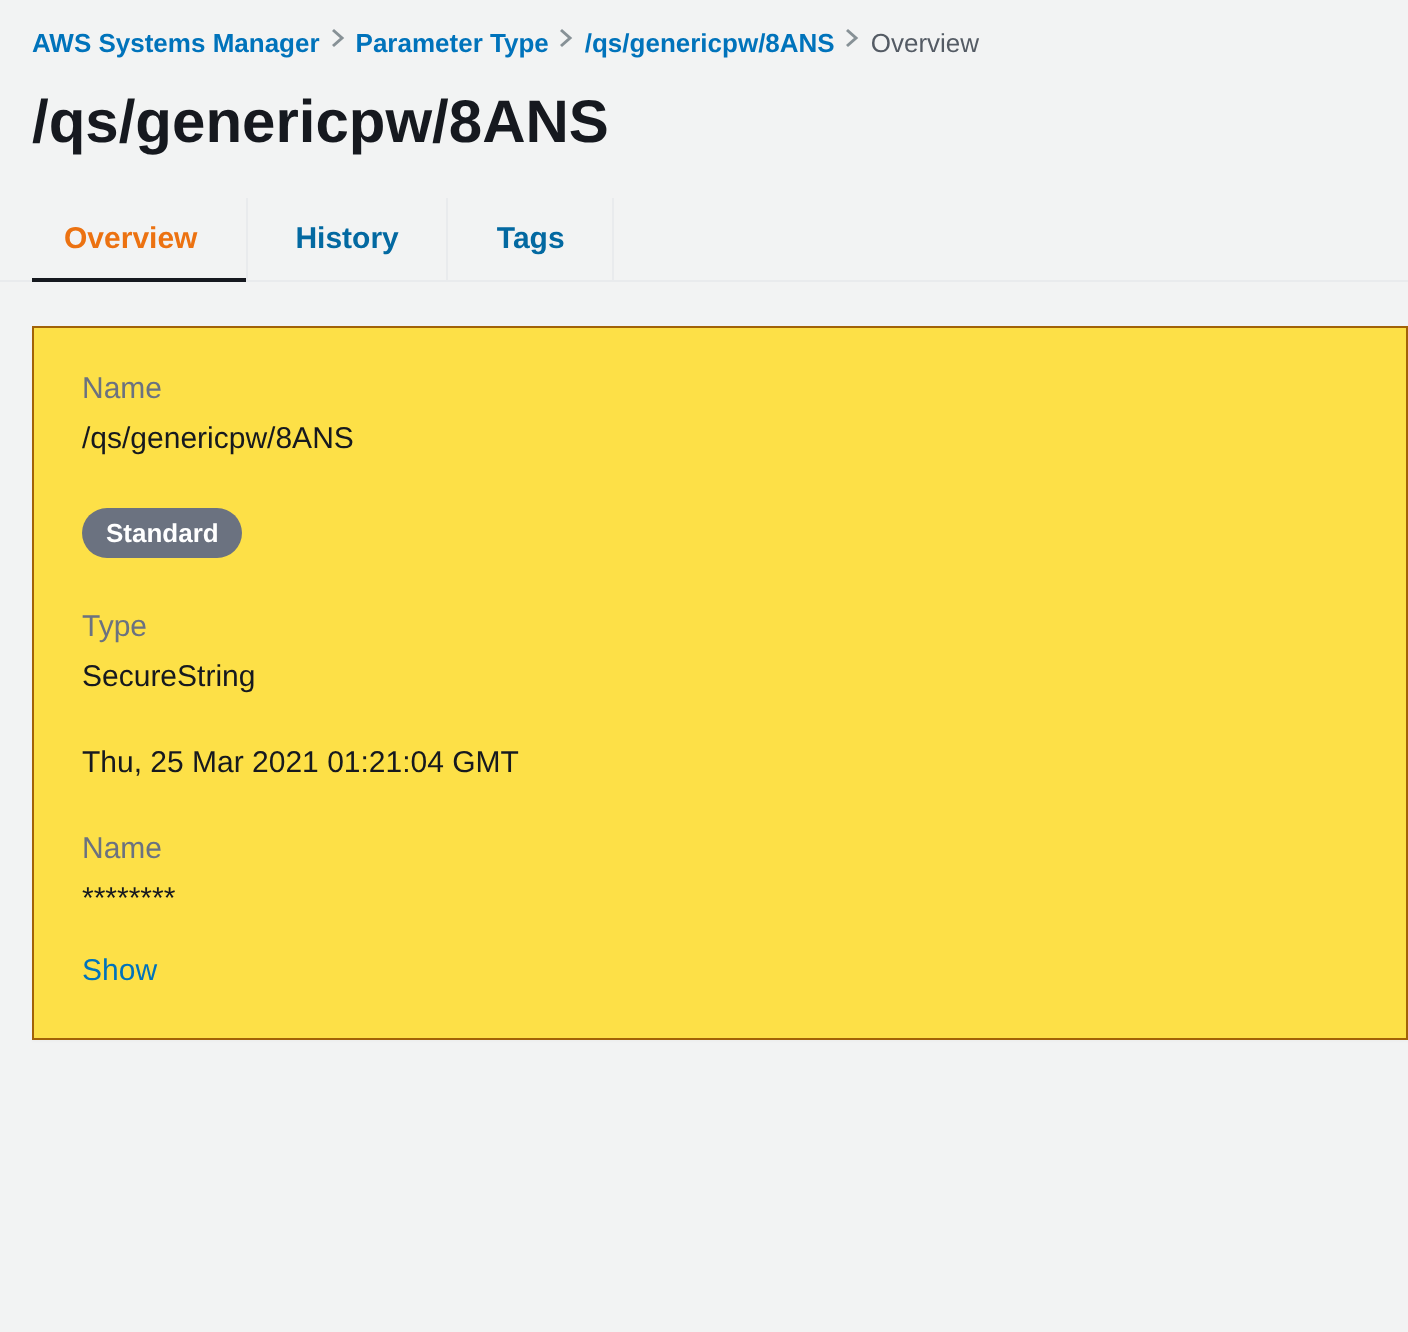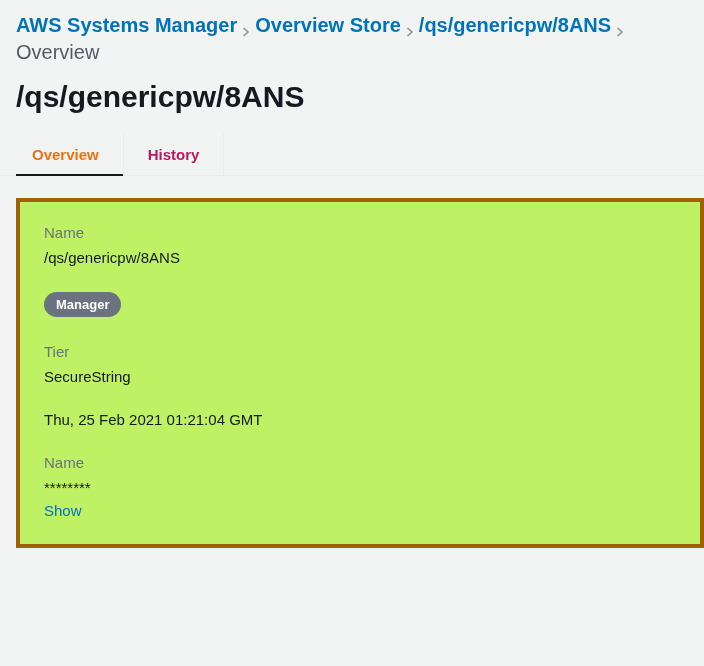--- a/index.html
+++ b/index.html
@@ -6,24 +6,24 @@
     body {
       font-family: "Amazon Ember", "Helvetica Neue", Arial, sans-serif;
       background: #f2f3f3;
       color: #16191f;
       width: 704px;
       height: 666px;
       overflow: hidden;
     }
     .breadcrumb {
       display: flex;
-      align-items: flex-end;
+      align-items: flex-start;
       gap: 4px;
       padding: 14px 16px 8px 16px;
-      font-size: 20px;
+      font-size: 13px;
       flex-wrap: wrap;
     }
     .breadcrumb a {
       color: #0073bb;
       text-decoration: none;
       font-weight: 600;
     }
     .breadcrumb .crumb-current {
       color: #545b64;
       font-weight: 400;
@@ -41,42 +41,42 @@
     }
     .tabs {
       display: flex;
       padding: 0 16px;
       border-bottom: 1px solid #e9ebed;
     }
     .tab {
       padding: 12px 24px;
       font-size: 15px;
       font-weight: 700;
-      color: #be185d;
+      color: #0369a1;
       border-right: 1px solid #e9ebed;
       cursor: pointer;
       position: relative;
     }
     .tab.active {
       color: #ec7211;
     }
     .tab.active::after {
       content: "";
       position: absolute;
       left: 0;
       right: 0;
       bottom: -1px;
       height: 2px;
       background: #16191f;
     }
     .tab:first-child { padding-left: 16px; }
     .panel {
       margin: 22px 0 0 16px;
-      background: #bef264;
-      border: 4px solid #a16207;
+      background: #fde047;
+      border: 1px solid #a16207;
       padding: 22px 24px 24px 24px;
       box-shadow: 0 1px 1px rgba(0,0,0,0.02);
     }
     .field {
       margin-bottom: 26px;
     }
     .field:last-child { margin-bottom: 0; }
     .field-label {
       color: #6b7280;
       font-size: 15px;
@@ -91,76 +91,77 @@
       background: #6b7280;
       color: #fff;
       font-size: 13px;
       font-weight: 600;
       padding: 5px 12px;
       border-radius: 14px;
     }
     .show-link {
       color: #0073bb;
       font-size: 15px;
-      margin-top: 6px;
+      margin-top: 19px;
       cursor: pointer;
       display: inline-block;
     }
     svg.chev { width: 10px; height: 10px; }
   </style>
 </head>
 <body>
 
 <div class="breadcrumb">
   <a href="#">AWS Systems Manager</a>
   <span class="chevron">
     <svg class="chev" viewBox="0 0 10 10">
         <path d="M2.5 1 L7 5 L2.5 9" stroke="#879196" stroke-width="1.5" fill="none"></path>
       </svg>
   </span>
-  <a href="#">Overview Store</a>
+  <a href="#">Parameter Type</a>
   <span class="chevron">
     <svg class="chev" viewBox="0 0 10 10">
         <path d="M2.5 1 L7 5 L2.5 9" stroke="#879196" stroke-width="1.5" fill="none"></path>
       </svg>
   </span>
   <a href="#">/qs/genericpw/8ANS</a>
   <span class="chevron">
     <svg class="chev" viewBox="0 0 10 10">
         <path d="M2.5 1 L7 5 L2.5 9" stroke="#879196" stroke-width="1.5" fill="none"></path>
       </svg>
   </span>
   <span class="crumb-current">Overview</span>
 </div>
 
 <h1 class="page-title">/qs/genericpw/8ANS</h1>
 
 <div class="tabs">
   <div class="tab active">Overview</div>
   <div class="tab">History</div>
+  <div class="tab">Tags</div>
 </div>
 
 <div class="panel">
 
   <div class="field">
     <div class="field-label">Name</div>
     <div class="field-value">/qs/genericpw/8ANS</div>
   </div>
 
   <div class="field">
-    <div><span class="badge">Manager</span></div>
+    <div><span class="badge">Standard</span></div>
   </div>
 
   <div class="field">
-    <div class="field-label">Tier</div>
+    <div class="field-label">Type</div>
     <div class="field-value">SecureString</div>
   </div>
 
   <div class="field">
-    <div class="field-value">Thu, 25 Feb 2021 01:21:04 GMT</div>
+    <div class="field-value">Thu, 25 Mar 2021 01:21:04 GMT</div>
   </div>
 
   <div class="field">
     <div class="field-label">Name</div>
     <div class="field-value">********</div>
     <div class="show-link">Show</div>
   </div>
 
 </div>
 

